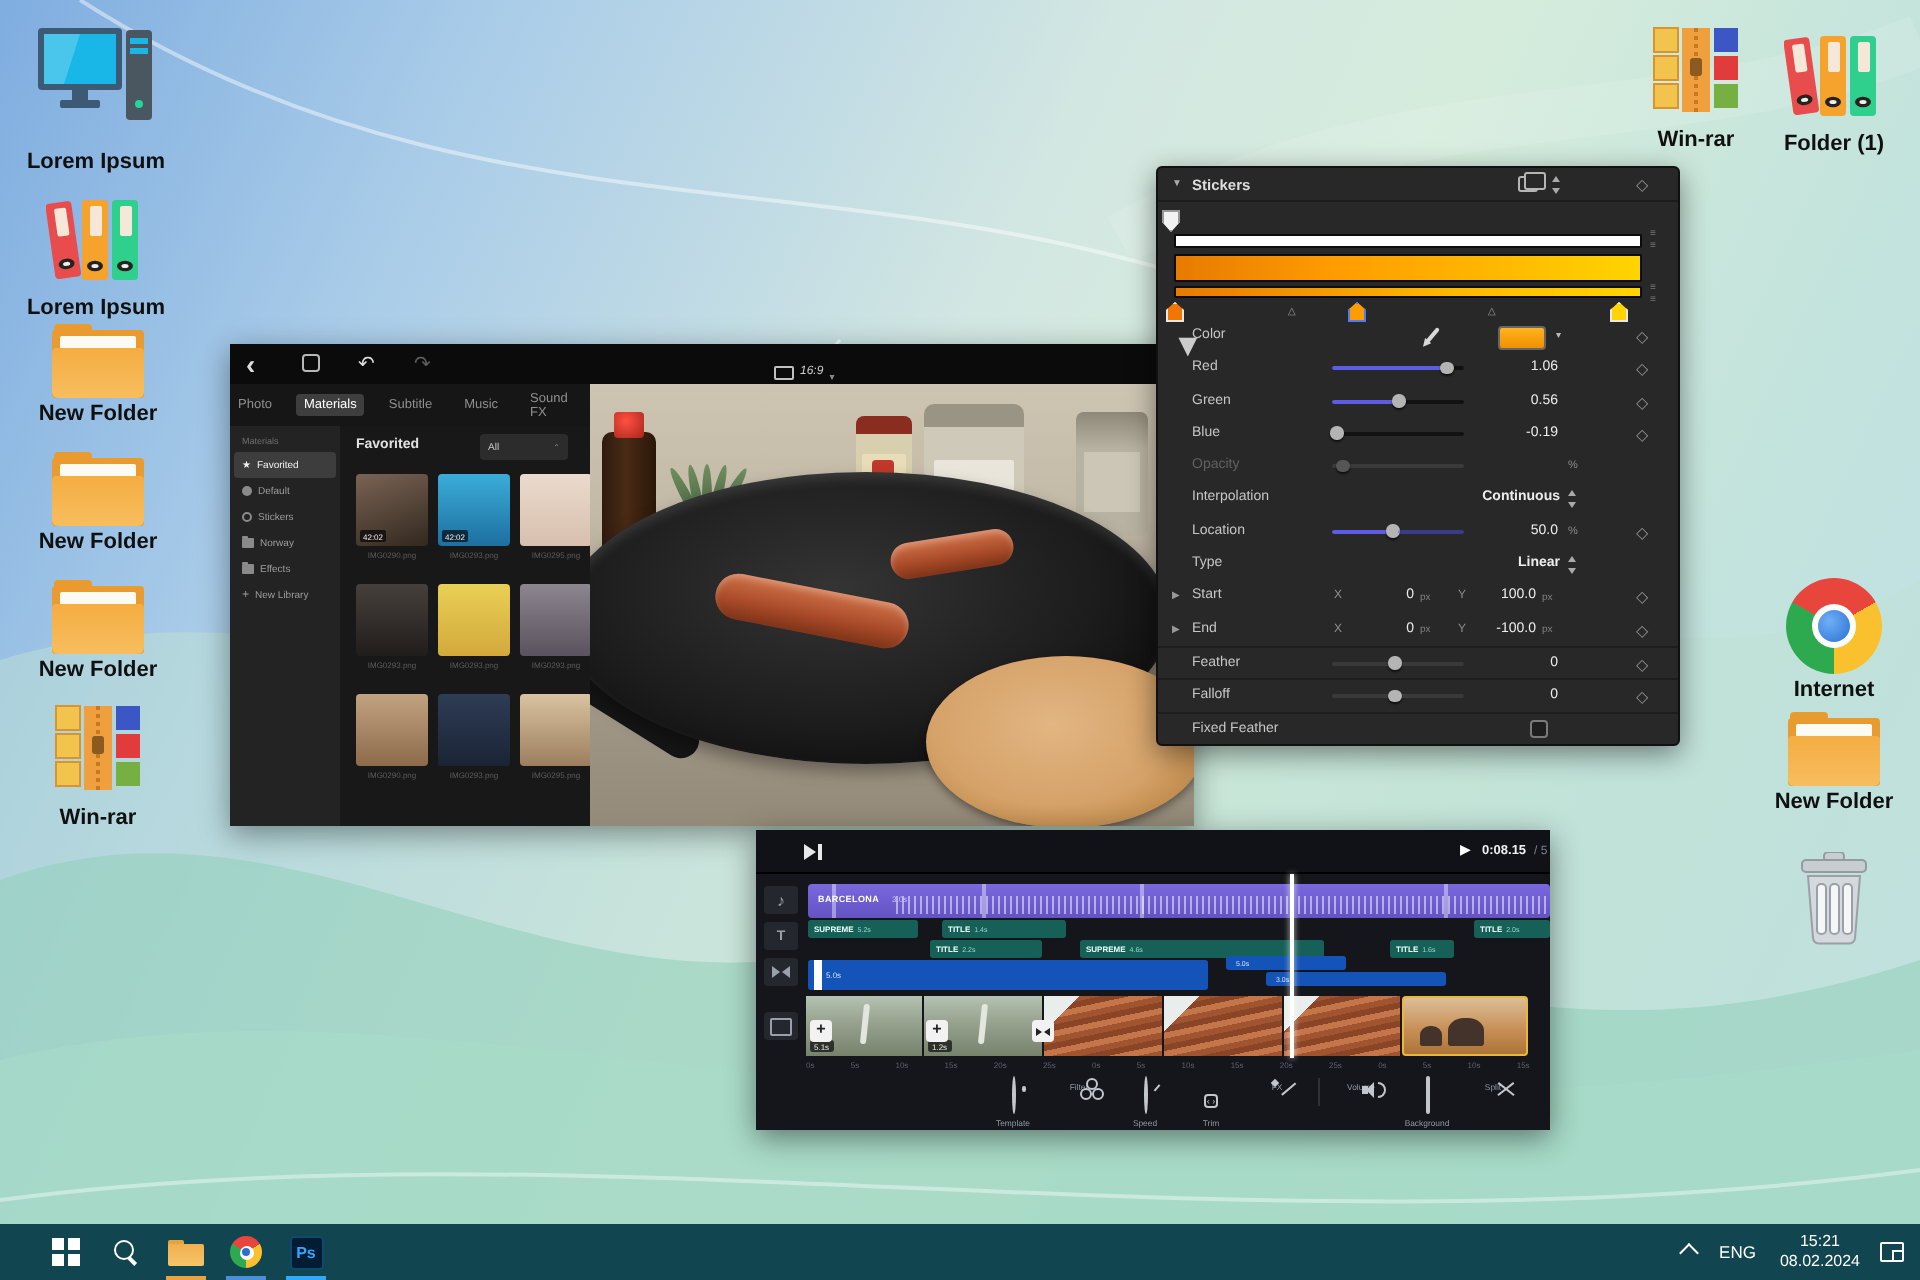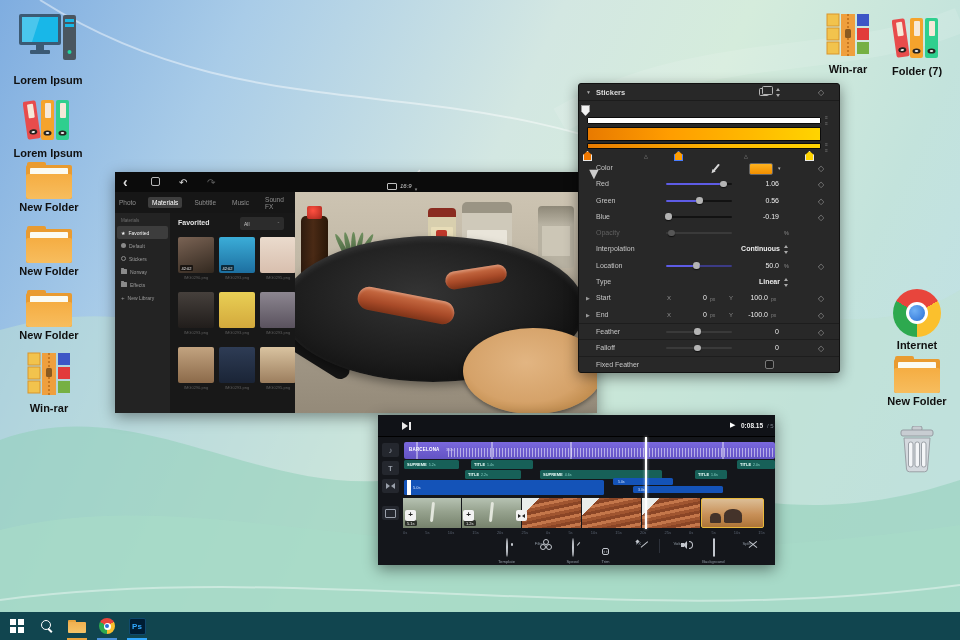--- a/index.html
+++ b/index.html
@@ -208,21 +208,21 @@
 .t-vol::before{content:"";position:absolute;left:0;top:4px;width:3px;height:4px;background:#c2c6cd;}
 .t-vol::after{content:"";position:absolute;left:2px;top:2px;border-top:4px solid transparent;border-bottom:4px solid transparent;border-right:4px solid #c2c6cd;}
 .t-vol i{position:absolute;left:8px;top:2px;width:4px;height:8px;border:1px solid #c2c6cd;border-left:none;border-radius:0 4px 4px 0;}
 .t-bg{border:1px solid #c2c6cd;border-radius:2px;background:repeating-linear-gradient(45deg,rgba(194,198,205,.6) 0 1px,transparent 1px 3px);}
 .t-split::before,.t-split::after{content:"";position:absolute;left:1px;top:5px;width:10px;height:1.3px;background:#c2c6cd;}
 .t-split::before{transform:rotate(38deg);}
 .t-split::after{transform:rotate(-38deg);}
 .tooldiv{width:1px;height:14px;background:#2d313a;margin:0 4px;}
 
 
-.tb{position:absolute;left:0;top:612px;width:960px;height:28px;background:#11454f;display:flex;align-items:center;}
+.tb{position:absolute;left:0;top:612px;width:960px;height:28px;background:#11454f;display:flex;align-items:center;padding-left:16px;}
 .tbi{position:relative;height:28px;width:30px;display:flex;align-items:center;justify-content:center;}
 .winlogo{display:grid;grid-template-columns:6px 6px;grid-gap:1.5px;}
 .winlogo i{width:6px;height:6px;background:#fff;}
 .srch{position:relative;width:13px;height:13px;}
 .srch::before{content:"";position:absolute;left:0;top:0;width:8px;height:8px;border:1.6px solid #fff;border-radius:50%;}
 .srch::after{content:"";position:absolute;left:8px;top:8px;width:5px;height:1.6px;background:#fff;transform:rotate(45deg);transform-origin:0 0;}
 .minifold{position:relative;width:18px;height:13px;}
 .minifold::before{content:"";position:absolute;left:0;top:0;width:8px;height:3px;background:#e8a33d;border-radius:1px 1px 0 0;}
 .minifold::after{content:"";position:absolute;left:0;top:2px;width:18px;height:11px;background:linear-gradient(180deg,#f0b050,#f6c468);border-radius:1px;}
 .chrome-sm{position:relative;width:16px;height:16px;border-radius:50%;background:conic-gradient(from 60deg,#fbc02d 0 120deg,#2da94f 0 240deg,#e8453c 0 360deg);}
@@ -355,21 +355,21 @@
         </g>
     <rect x="18" y="3" width="13" height="40" rx="2" fill="#f5a32c"></rect>
         <rect x="22" y="6" width="6" height="15" rx="1" fill="#f6e8d8"></rect>
         <ellipse cx="24.5" cy="36" rx="4" ry="2.6" fill="#26231f"></ellipse>
         <ellipse cx="24.5" cy="36" rx="1.8" ry="1" fill="#eee"></ellipse>
     <rect x="33" y="3" width="13" height="40" rx="2" fill="#2fcf8e"></rect>
         <rect x="37" y="6" width="6" height="15" rx="1" fill="#f6e8d8"></rect>
         <ellipse cx="39.5" cy="36" rx="4" ry="2.6" fill="#26231f"></ellipse>
         <ellipse cx="39.5" cy="36" rx="1.8" ry="1" fill="#eee"></ellipse>
   </svg>
-  <div class="lab">Folder (7)</div>
+  <div class="lab">Folder (1)</div>
 </div>
 
 <div class="dicon" style="left:879px;top:289px;">
   <div class="chrome"></div>
   <div class="lab">Internet</div>
 </div>
 <div class="dicon" style="left:879px;top:356px;">
   <div class="folder">
         <i class="tab"></i>
         <i class="back"></i>
@@ -745,15 +745,24 @@
         <span class="underl" style="background:#e8a33d;"></span>
       </div>
   <div class="tbi">
         <span class="chrome-sm"></span>
         <span class="underl" style="background:#4a90d9;"></span>
       </div>
   <div class="tbi">
         <span class="psic">Ps</span>
         <span class="underl" style="background:#31a8ff;"></span>
       </div>
+  <div class="tb-right">
+    <span class="tb-chev"></span>
+    <span class="tb-lang">ENG</span>
+    <span class="tb-clock">
+      <span>15:21</span><br>
+      <span>08.02.2024</span>
+    </span>
+    <span class="trayic"></span>
+  </div>
 </div>
 
 </div>
 
 </body></html>

